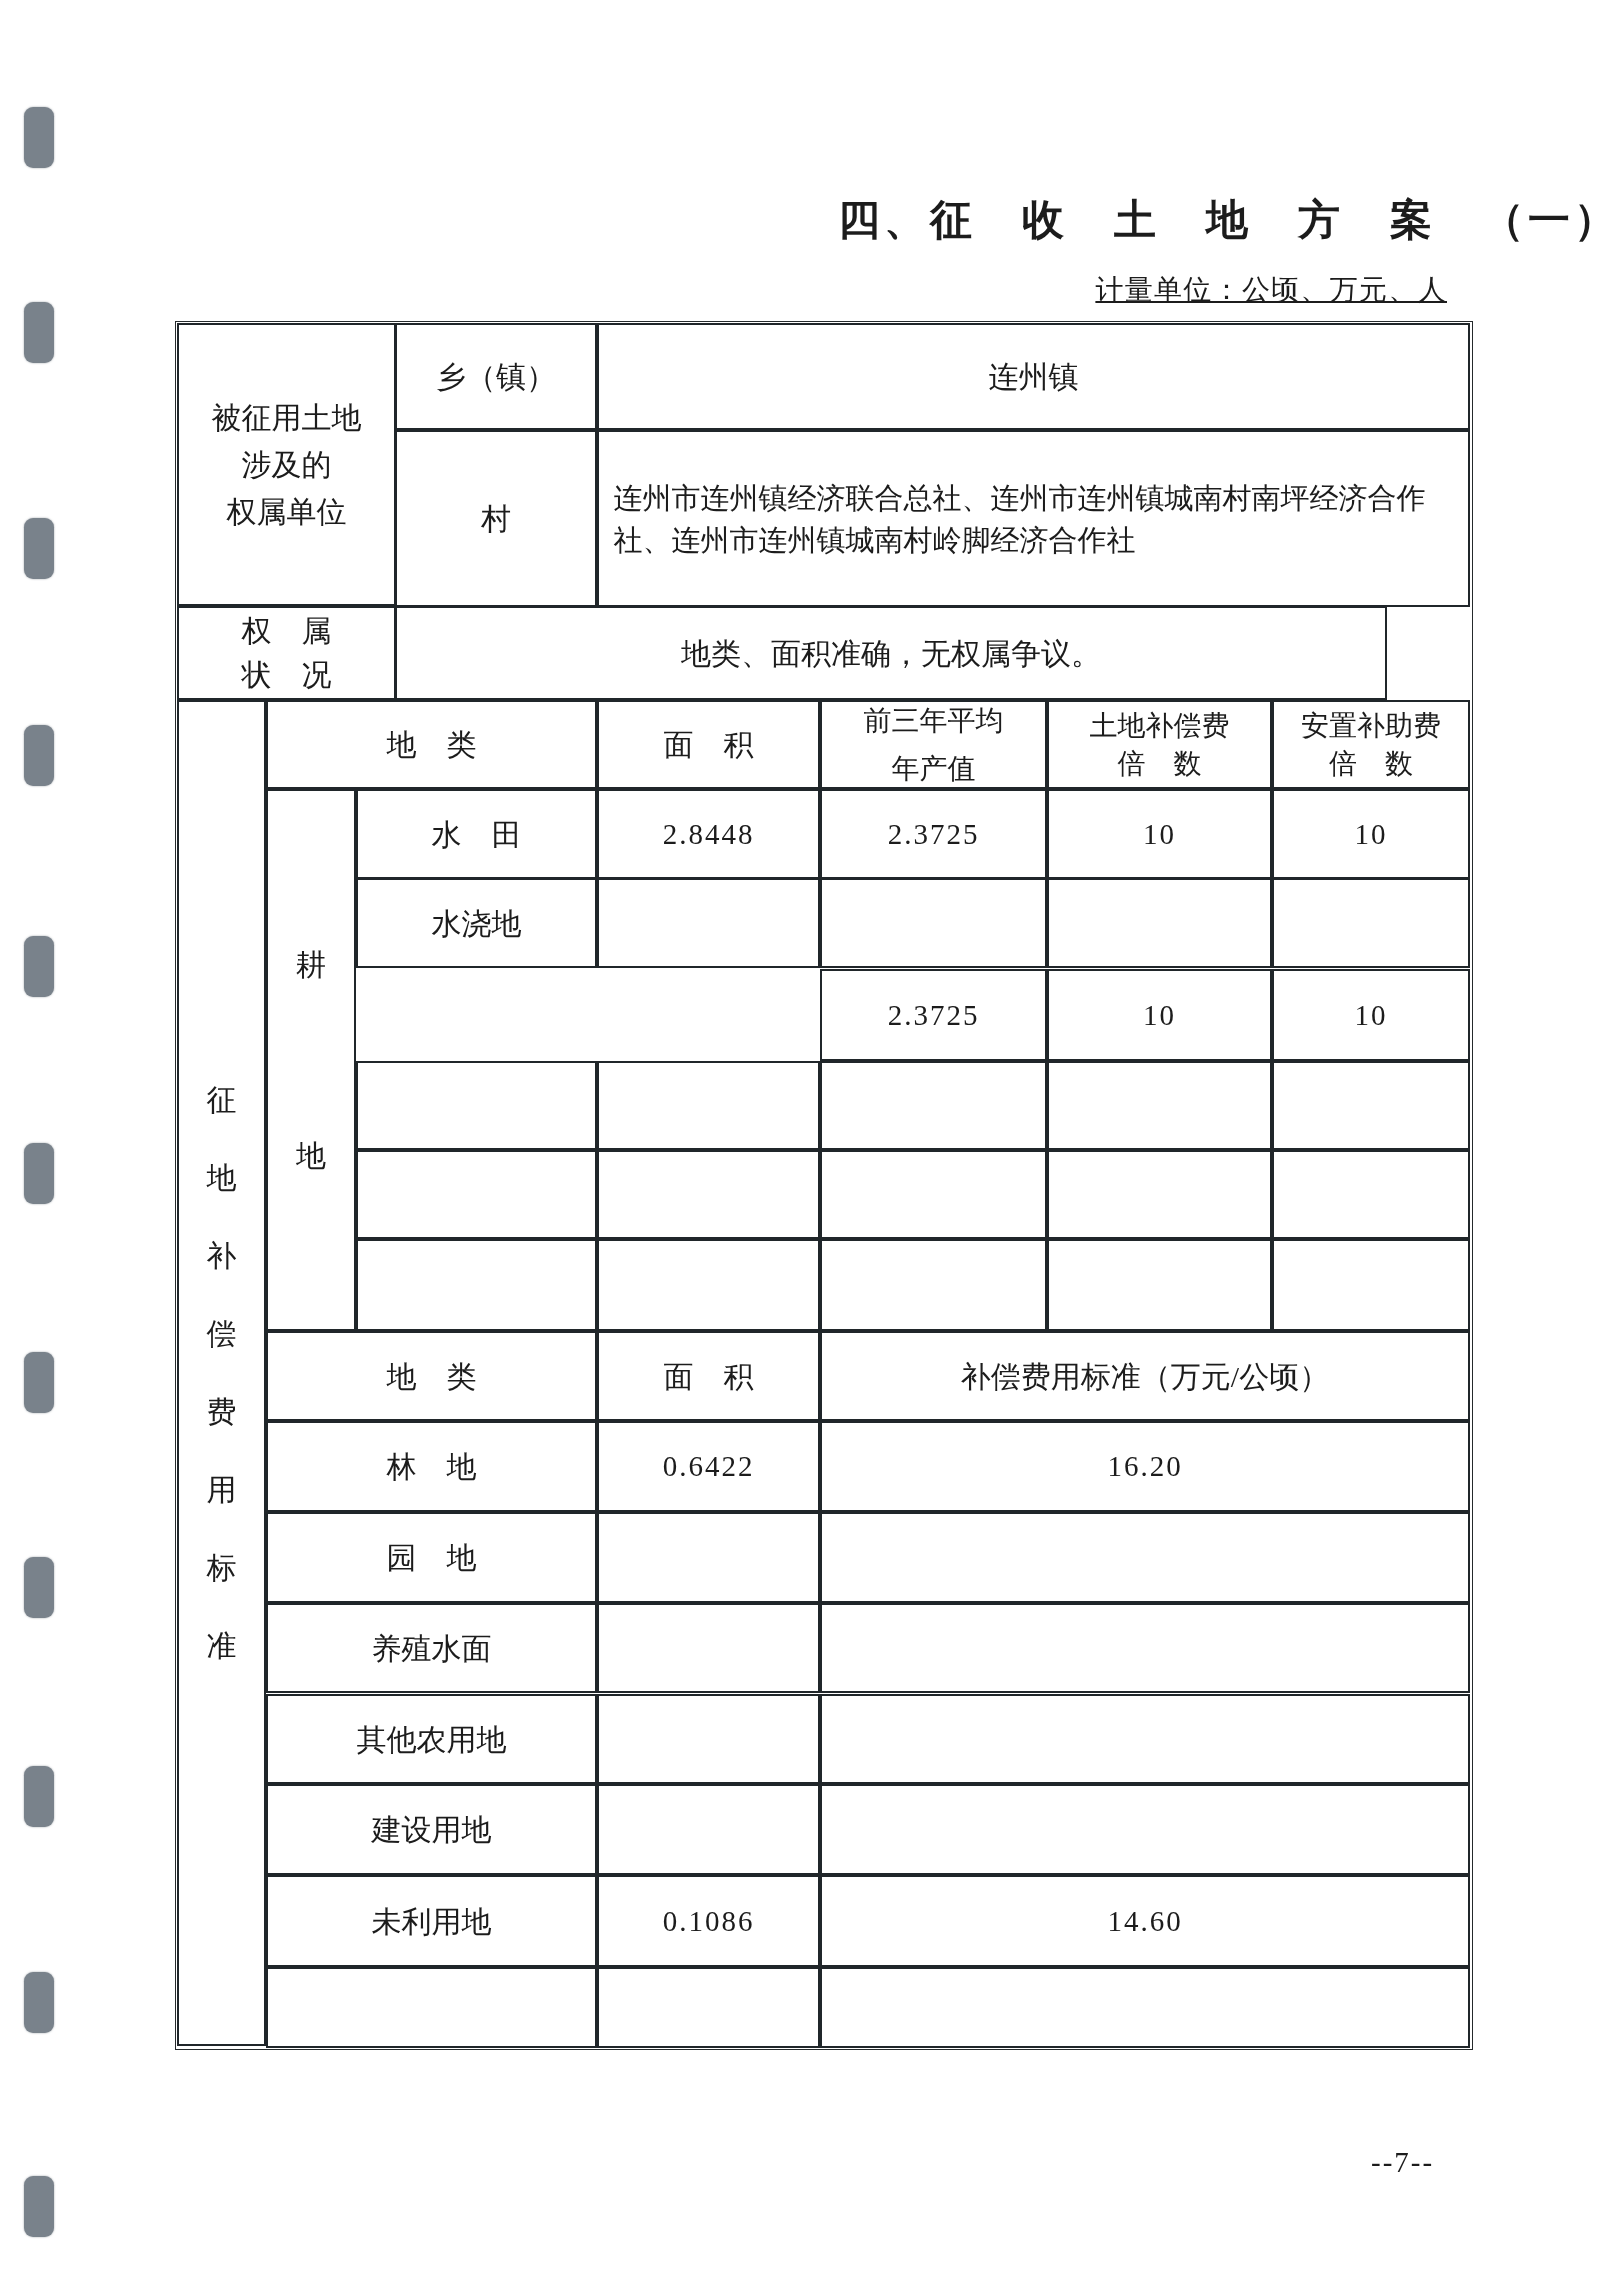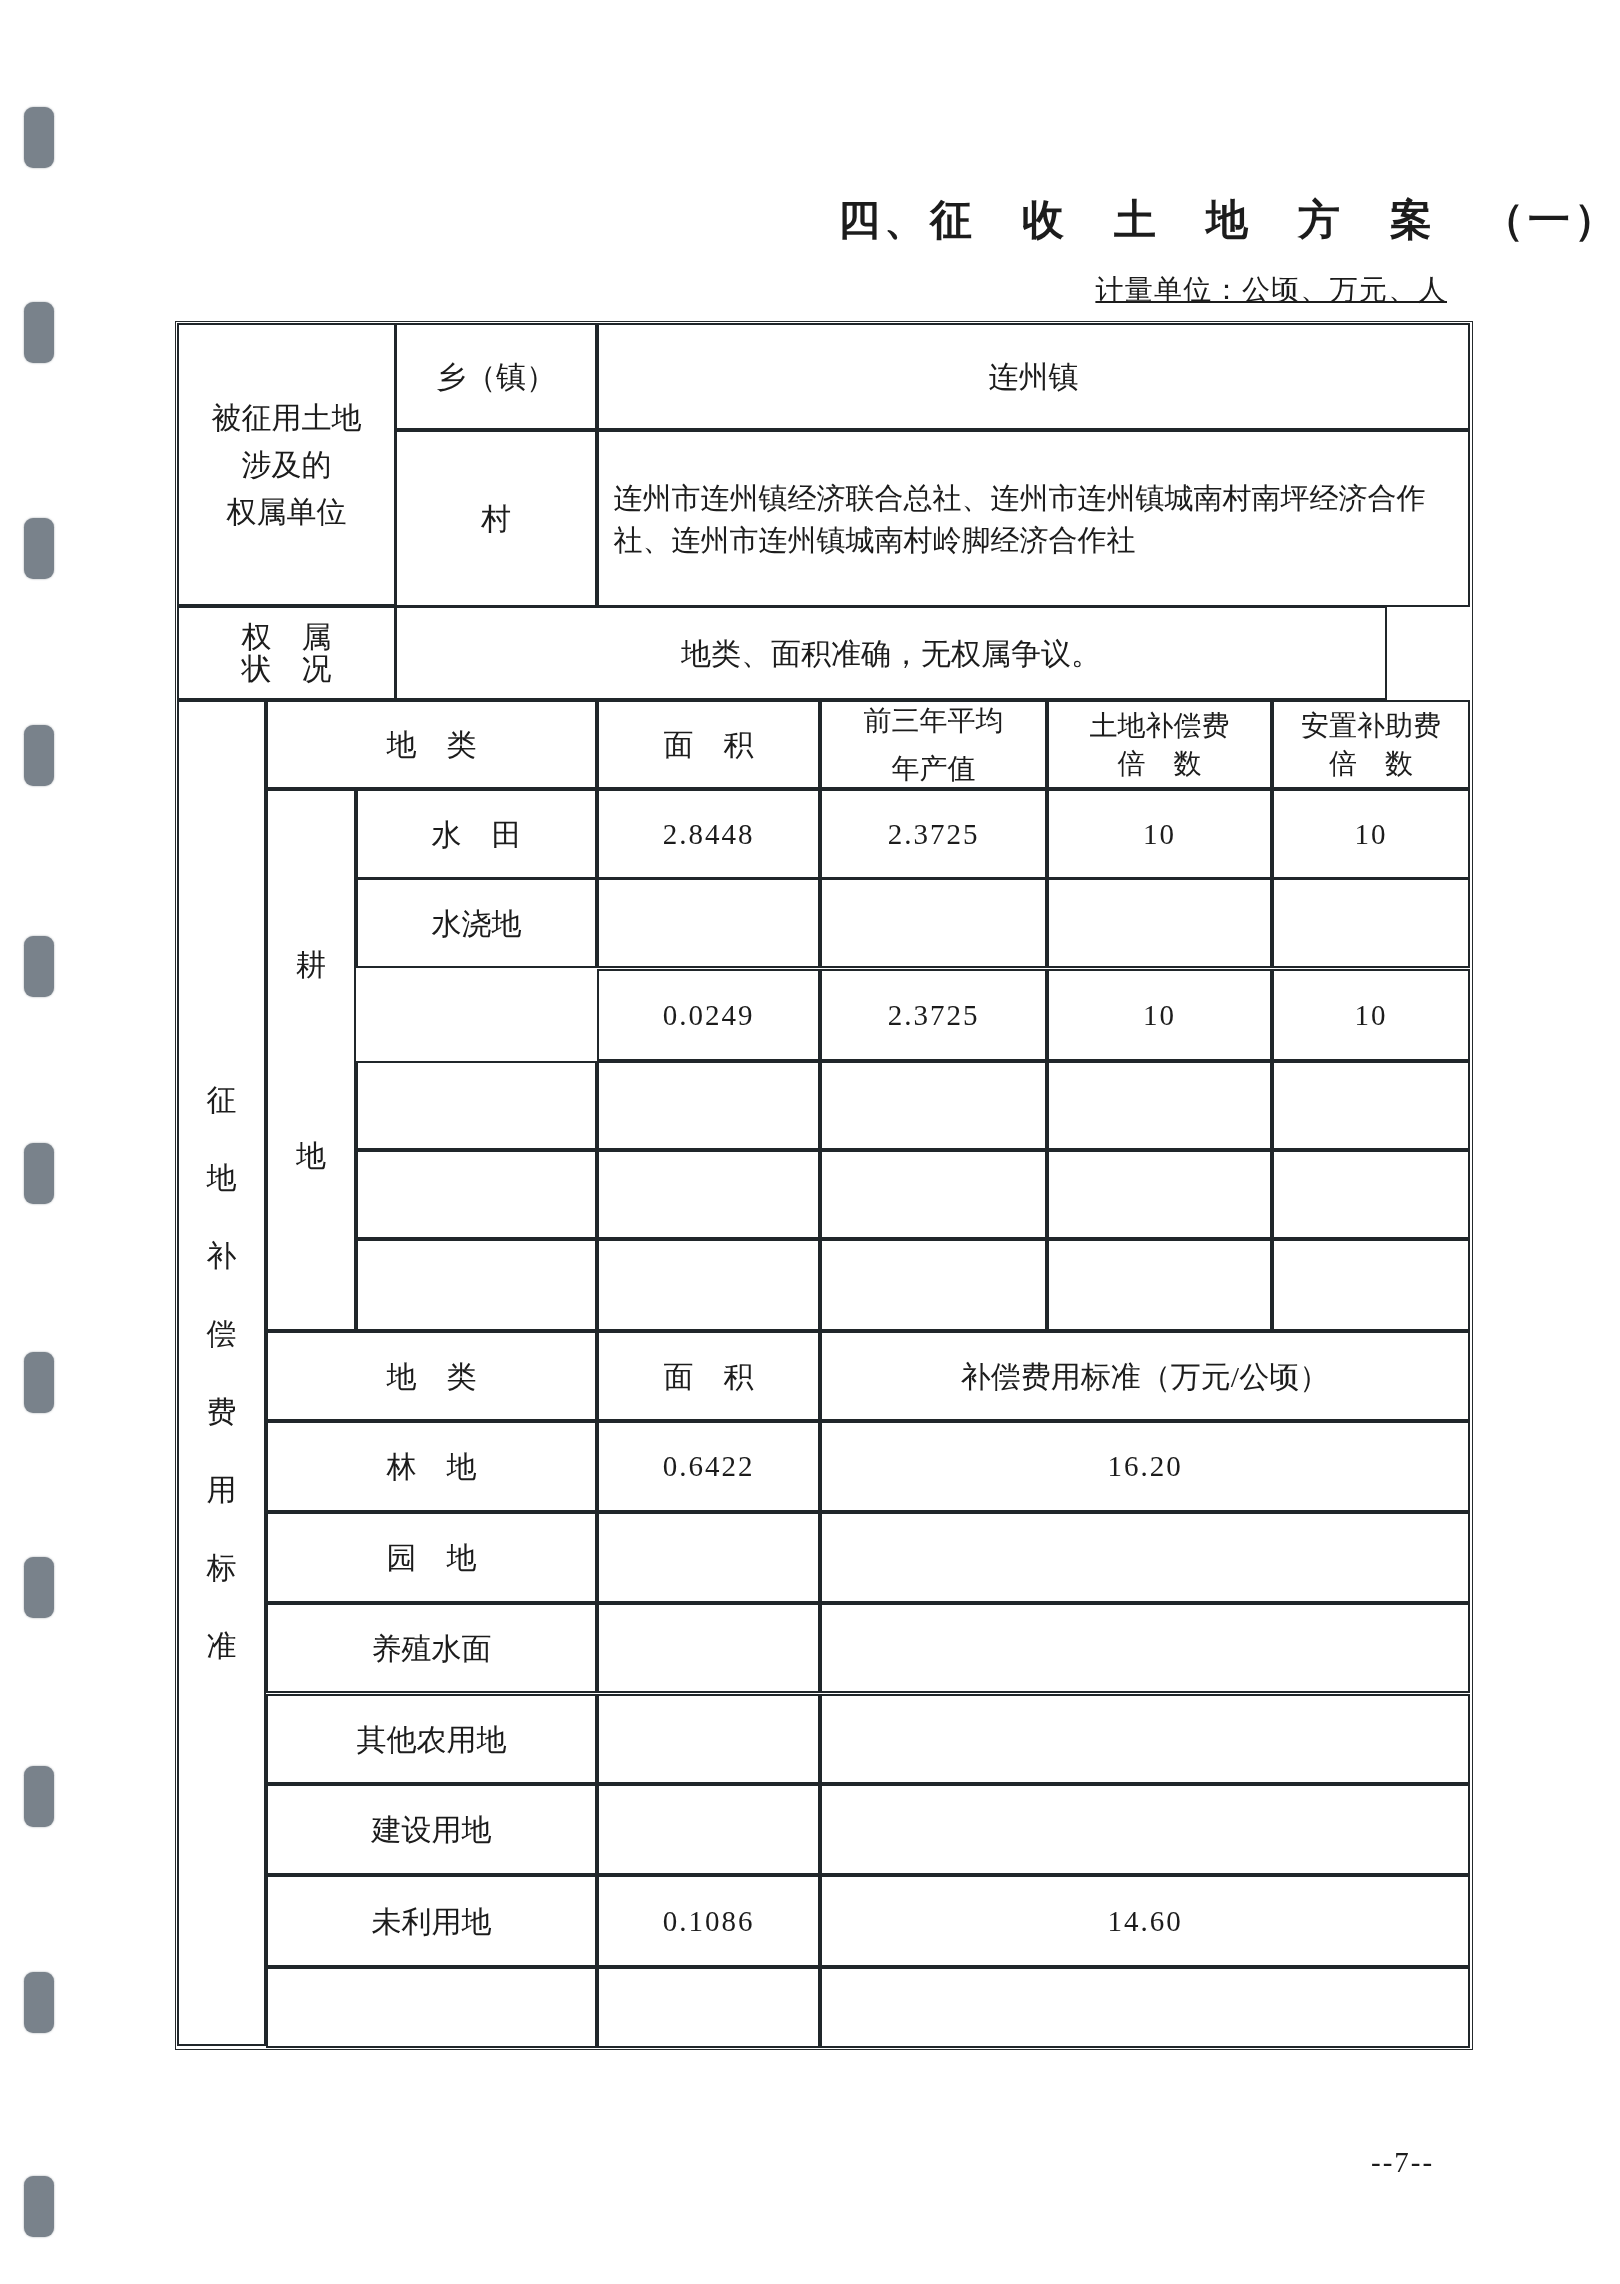--- a/index.html
+++ b/index.html
@@ -29,21 +29,21 @@
     position:absolute;box-sizing:border-box;border:2px solid #20262a;
     display:flex;align-items:center;justify-content:center;
     font-size:30px;line-height:41px;text-align:center;
     white-space:pre-line;word-break:break-all;
   }
   .cell.left-align{justify-content:flex-start;text-align:left;padding:5.3px 14.5px;line-height:42px;font-size:29px;}
   .cell.num{letter-spacing:2px;font-size:29px;}
   .cell.vtext{line-height:78px;}
   .cell.group-label{line-height:191px;}
   .cell.wrap3{line-height:47px;}
-  .cell.two-line{line-height:32px;}
+  .cell.two-line{line-height:44px;}
 </style>
 </head>
 <body>
 
 <div class="page">
 
   <div class="binding-mark" style="top:107px"></div>
   <div class="binding-mark" style="top:302px"></div>
   <div class="binding-mark" style="top:518px"></div>
   <div class="binding-mark" style="top:725px"></div>
@@ -97,21 +97,20 @@
   <div class="cell num" style="left:820px;top:789px;width:227px;height:90px">2.3725</div>
   <div class="cell num" style="left:1047px;top:789px;width:225px;height:90px">10</div>
   <div class="cell num" style="left:1272px;top:789px;width:198px;height:90px">10</div>
 
   <div class="cell" style="left:356px;top:878px;width:241px;height:90px">水浇地</div>
   <div class="cell num" style="left:597px;top:878px;width:223px;height:90px"></div>
   <div class="cell num" style="left:820px;top:878px;width:227px;height:90px"></div>
   <div class="cell num" style="left:1047px;top:878px;width:225px;height:90px"></div>
   <div class="cell num" style="left:1272px;top:878px;width:198px;height:90px"></div>
 
-  <div class="cell num" style="left:597px;top:969px;width:223px;height:92px">0.0249</div>
   <div class="cell num" style="left:820px;top:969px;width:227px;height:92px">2.3725</div>
   <div class="cell num" style="left:1047px;top:969px;width:225px;height:92px">10</div>
   <div class="cell num" style="left:1272px;top:969px;width:198px;height:92px">10</div>
 
   <div class="cell" style="left:356px;top:1061px;width:241px;height:89px"></div>
   <div class="cell num" style="left:597px;top:1061px;width:223px;height:89px"></div>
   <div class="cell num" style="left:820px;top:1061px;width:227px;height:89px"></div>
   <div class="cell num" style="left:1047px;top:1061px;width:225px;height:89px"></div>
   <div class="cell num" style="left:1272px;top:1061px;width:198px;height:89px"></div>
 

